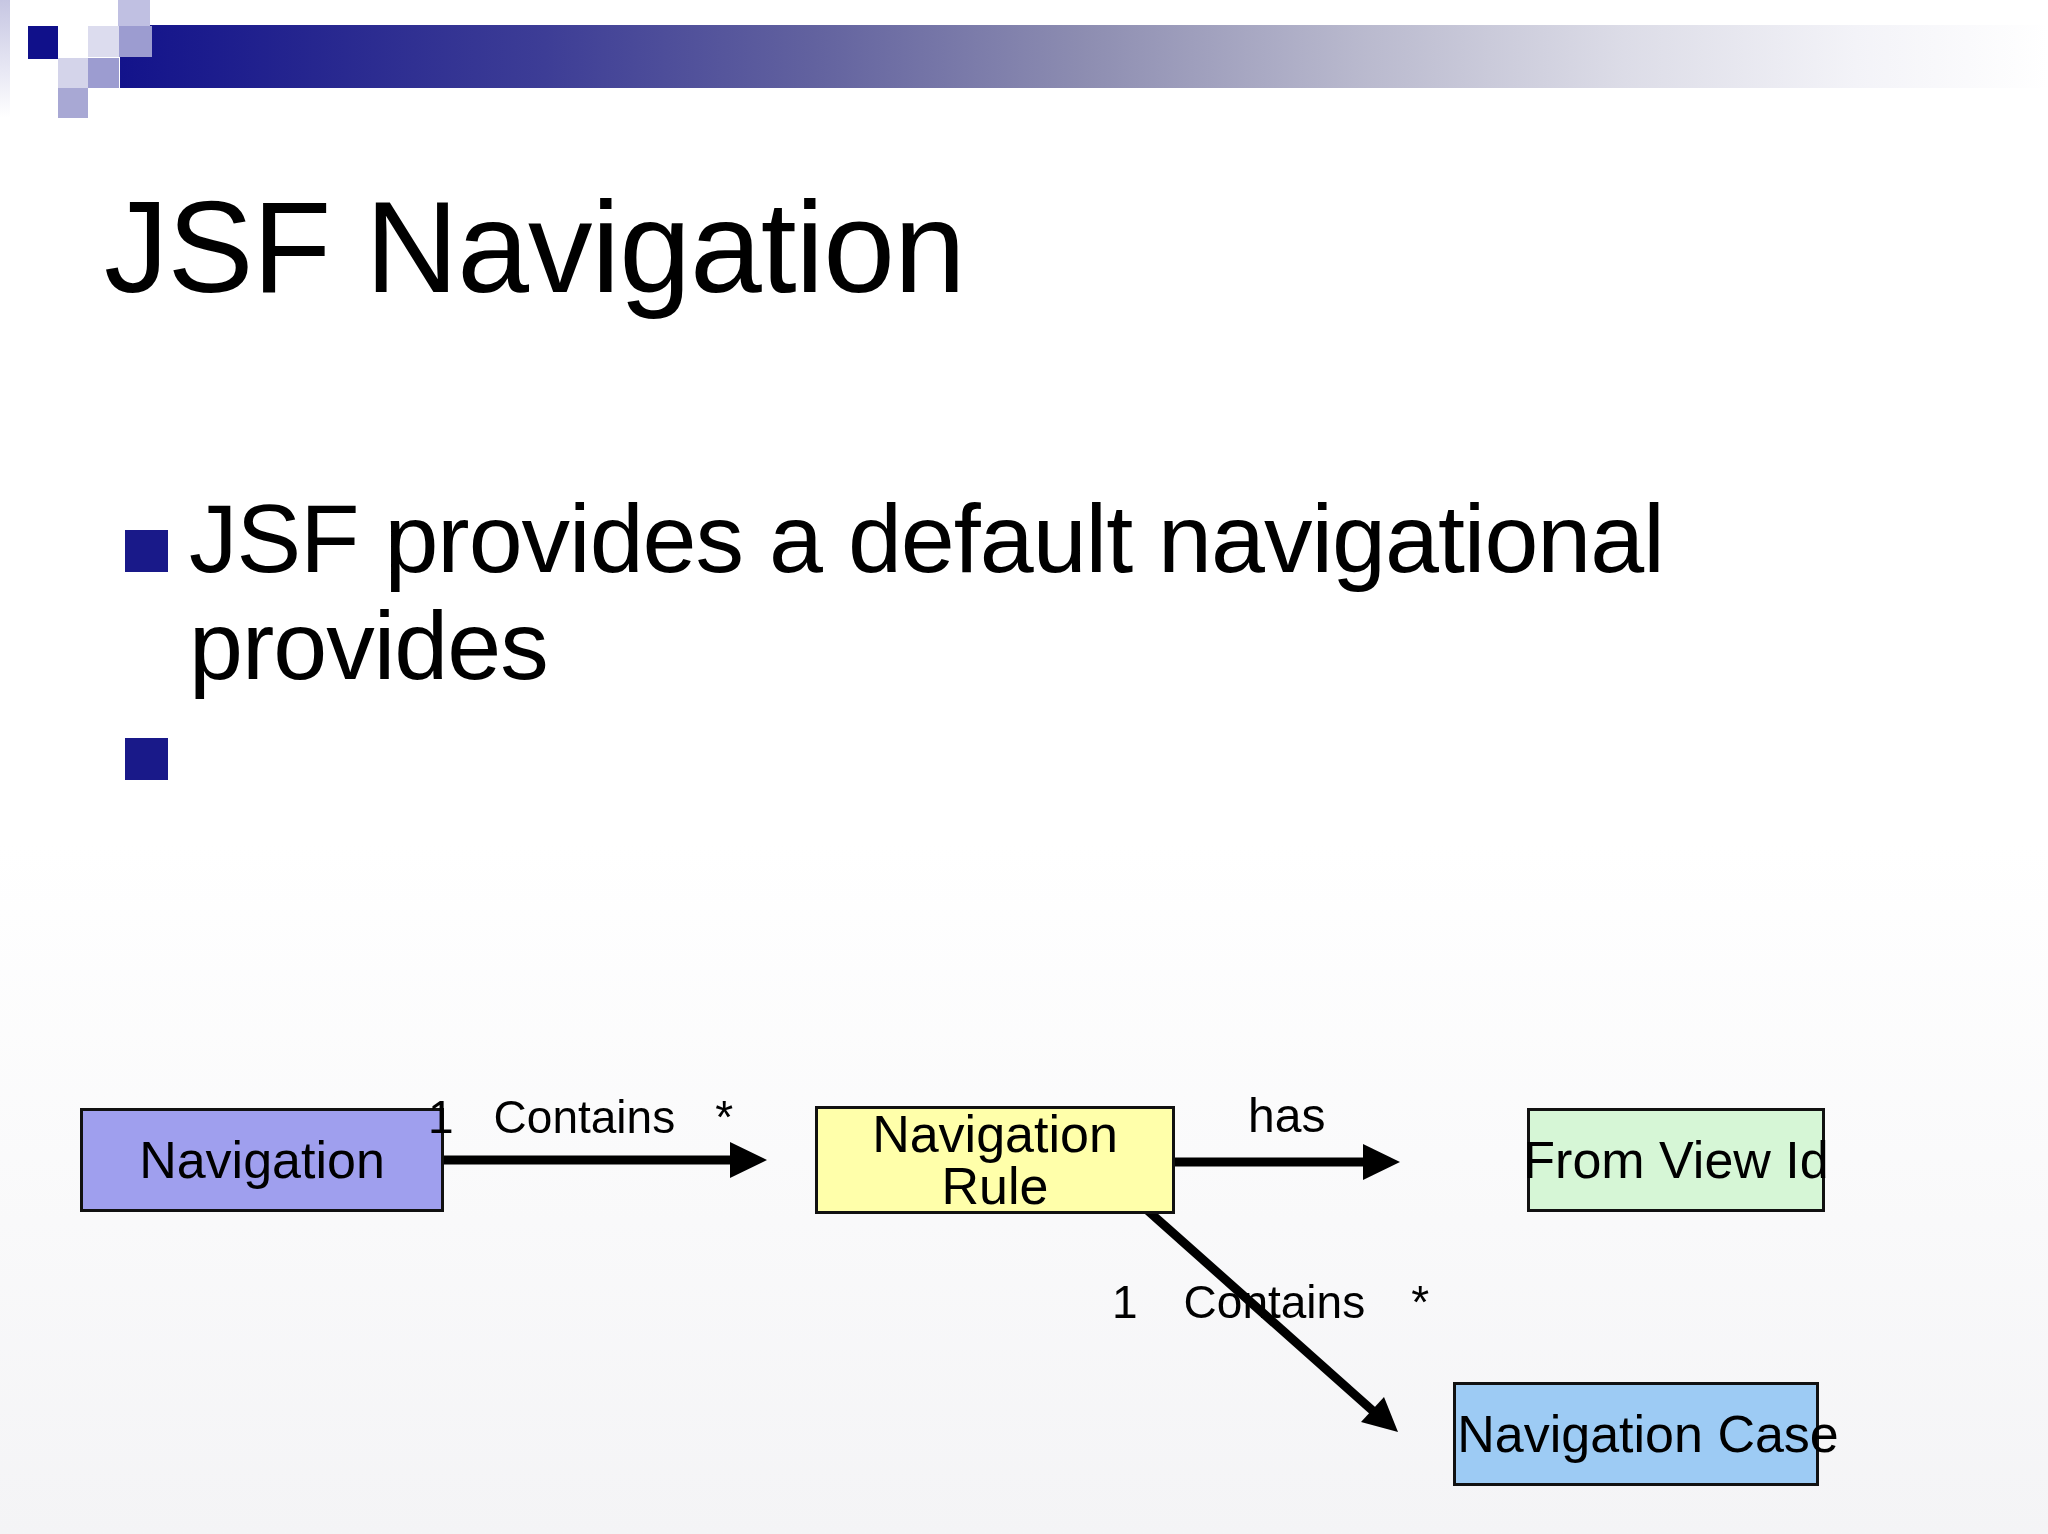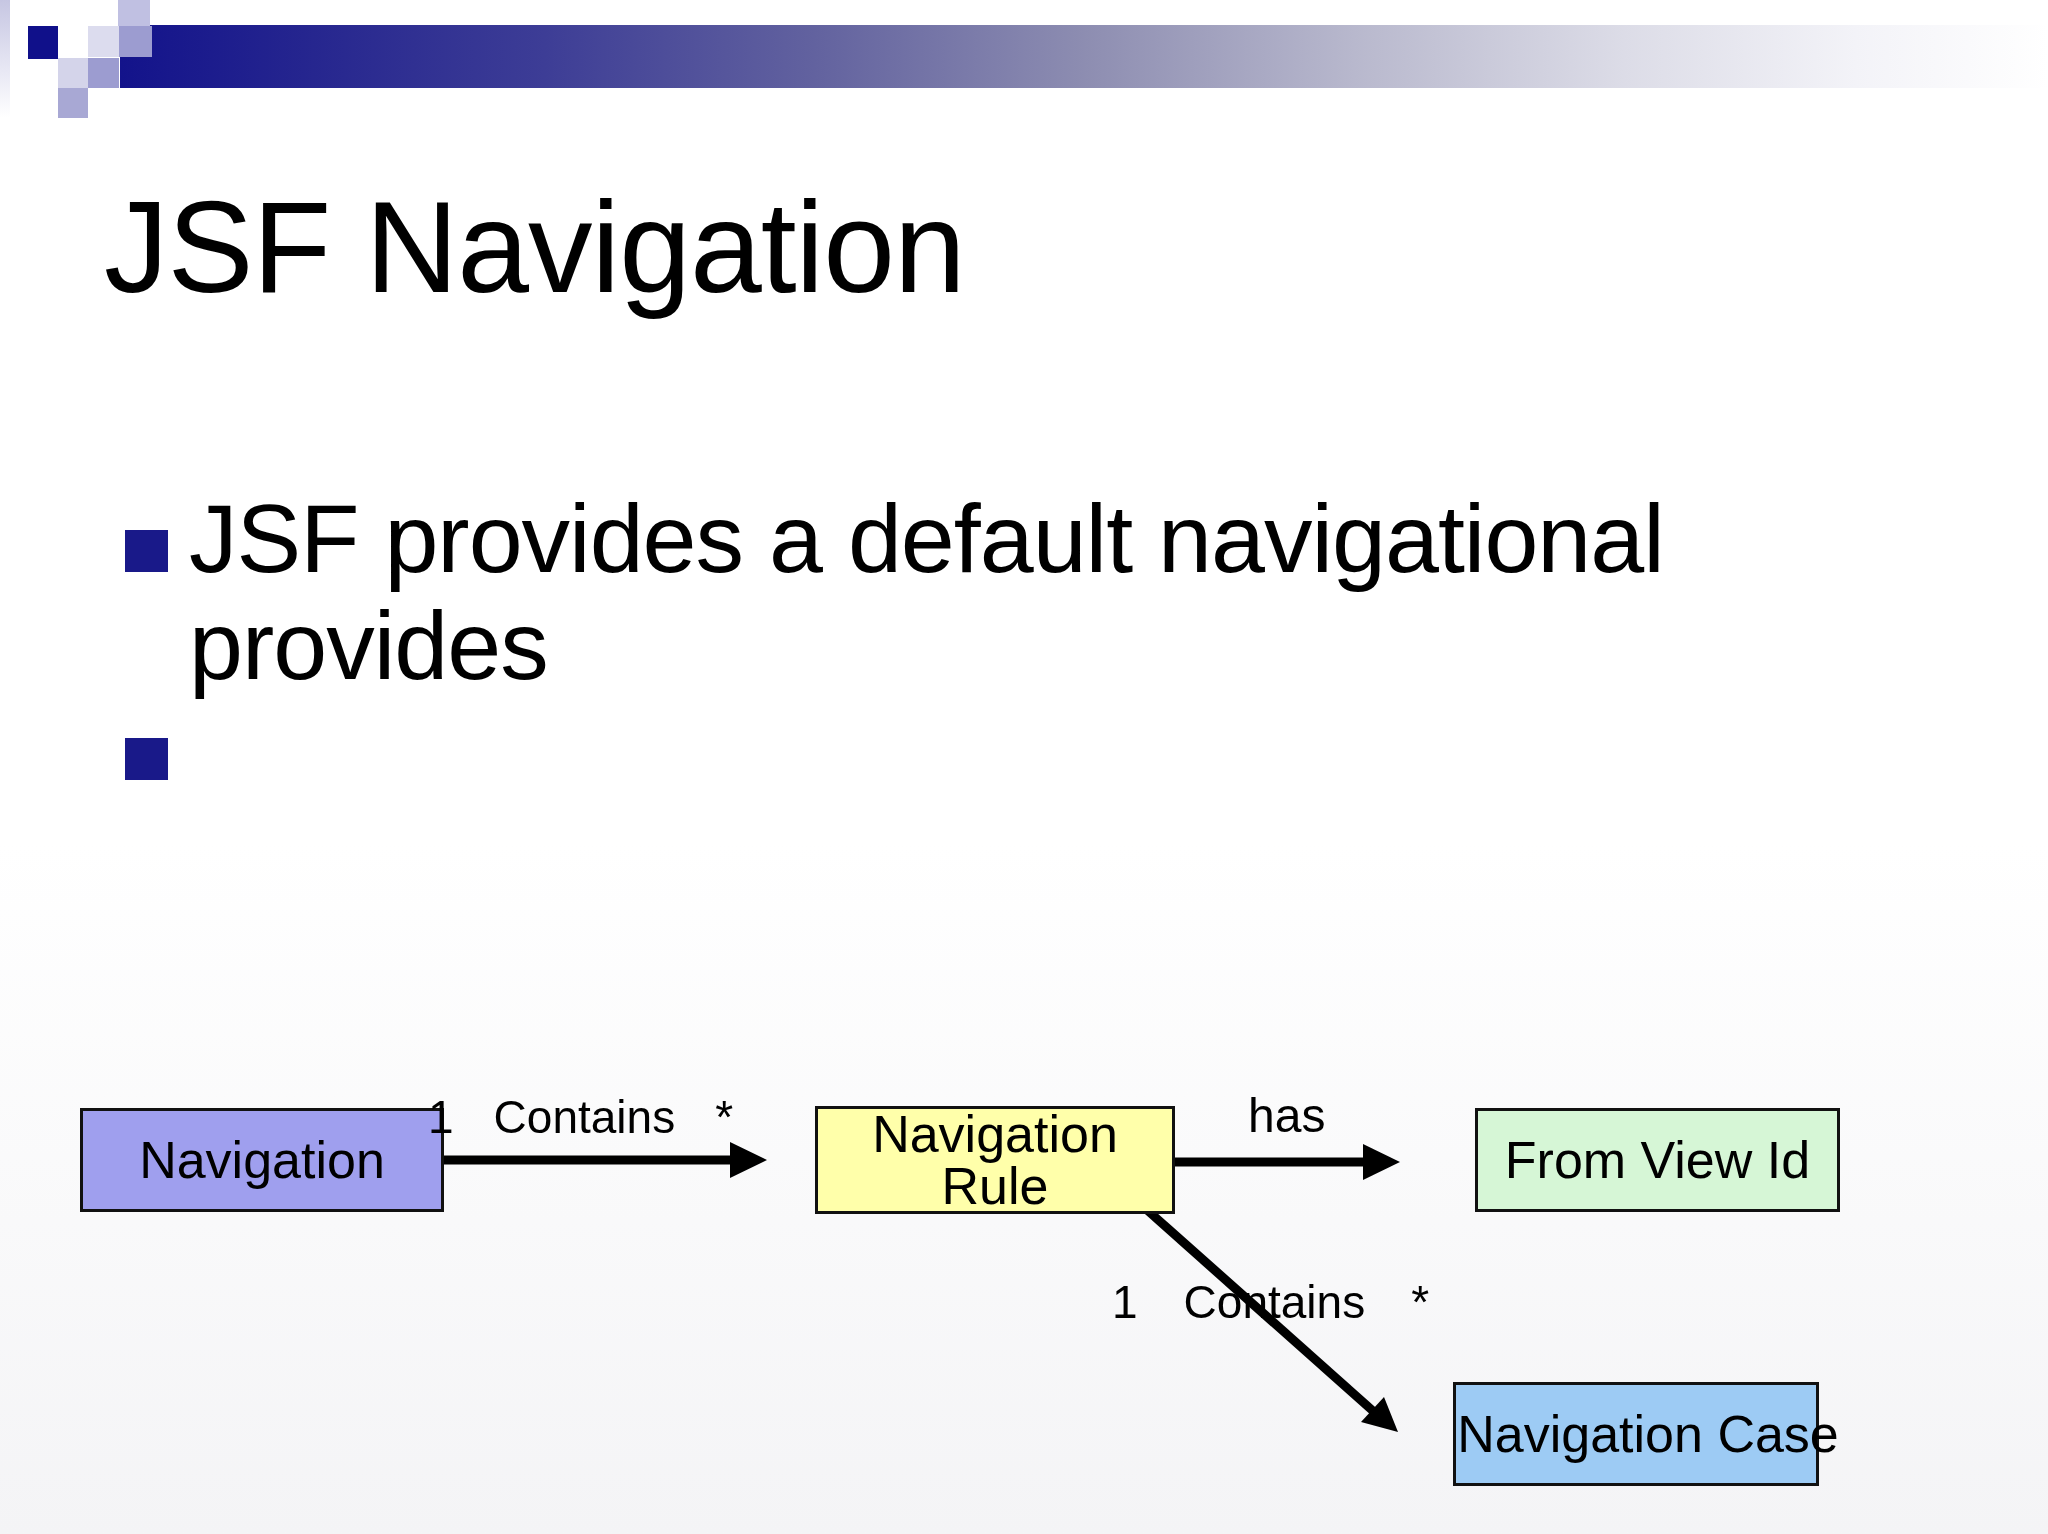--- a/index.html
+++ b/index.html
@@ -34,21 +34,21 @@
   .bullet-2 { top:693px; }
   .marker { position:absolute; left:0; top:45px; width:43px; height:42px; background:#191989; }
   .btext { margin-left:64px; font-size:97px; line-height:107px; letter-spacing:-1px; white-space:nowrap; }
 
   
   .dbox { position:absolute; box-sizing:border-box; border:3px solid #111;
     display:flex; flex-direction:column; align-items:center; justify-content:center;
     text-align:center; font-size:52px; line-height:52px; white-space:nowrap;margin-left:48px; }
   .box-navigation { left:32px;   top:1108px; width:364px; height:104px; }
   .box-rule       { left:767px;  top:1106px; width:360px; height:108px; }
-  .box-fromview   { left:1427px; top:1108px; width:365px; height:104px;justify-content:center; }
+  .box-fromview   { left:1479px; top:1108px; width:298px; height:104px;justify-content:center; }
   .box-navcase    { left:1405px; top:1382px; width:366px; height:104px;padding-left:24px; }
 
   .rel { position:absolute; display:flex; font-size:46px; line-height:1; white-space:nowrap; }
   .rel-1   { left:428px;  top:1094px; gap:40px; }
   .rel-has { left:1248px; top:1092px; font-size:48px; }
   .rel-2   { left:1112px; top:1279px; gap:46px; }
 
   .arrows { position:absolute; left:0; top:1060px; width:2048px; height:474px; }
 </style>
 </head>

